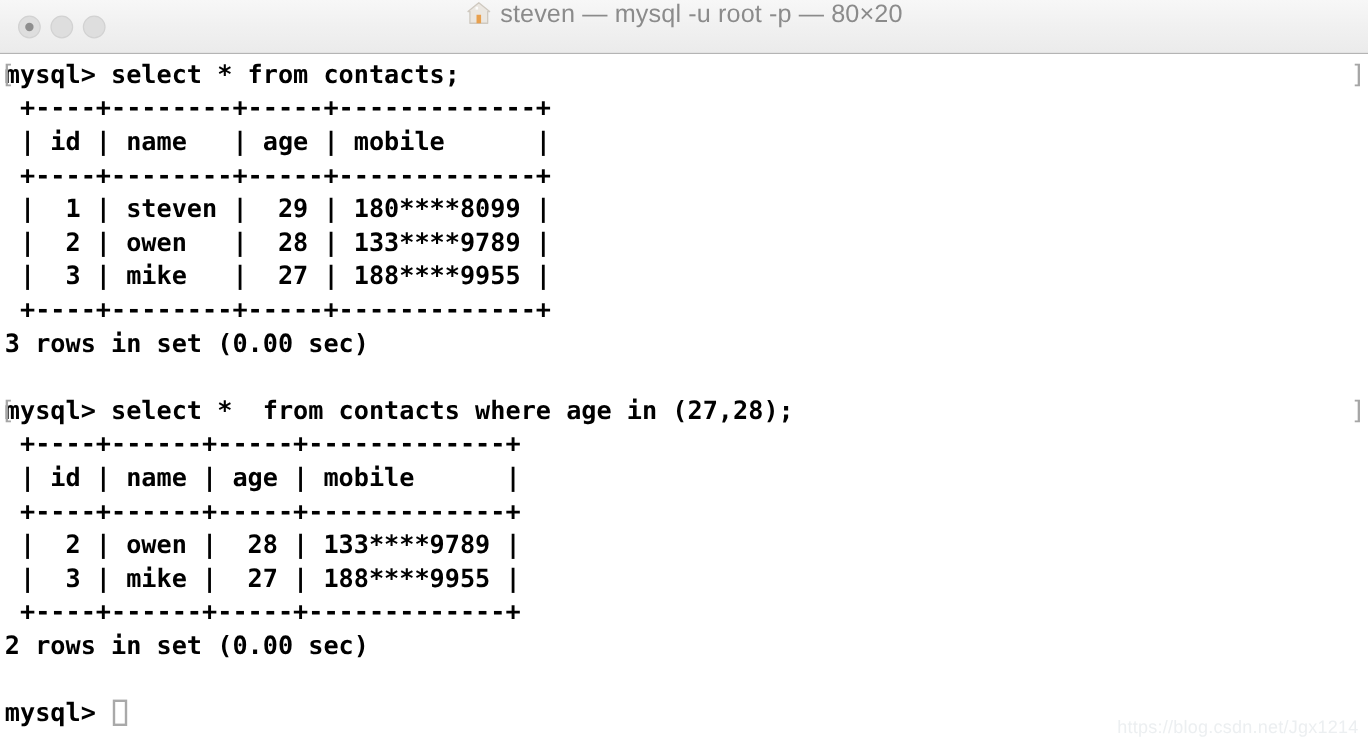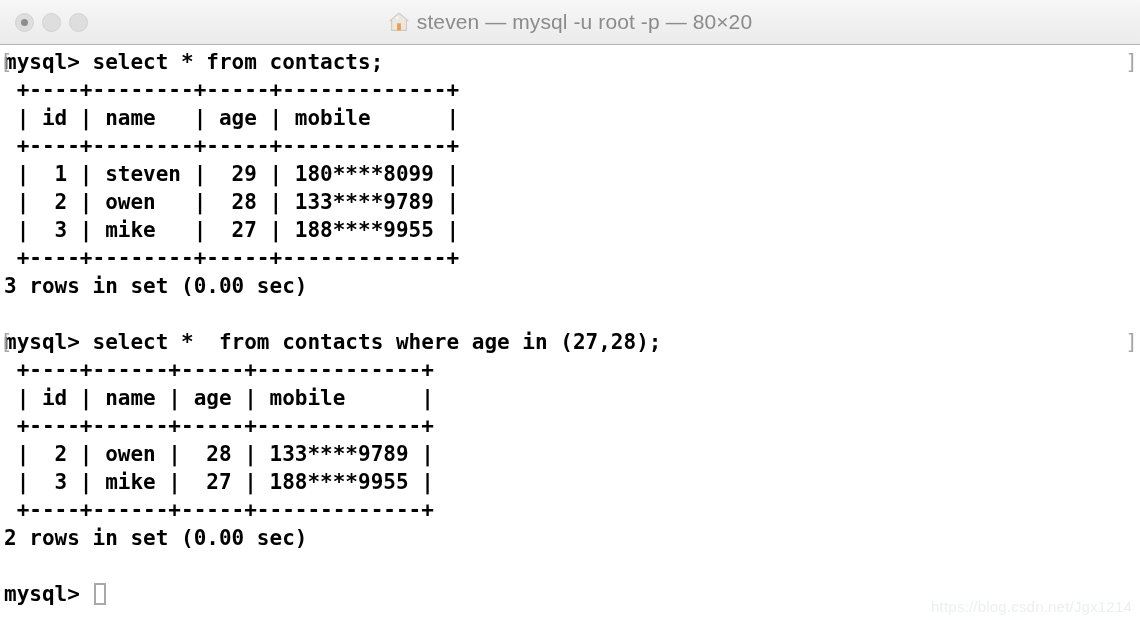--- a/index.html
+++ b/index.html
@@ -45,21 +45,21 @@
   }
   .light .dot {
     width: 7px; height: 7px;
     border-radius: 50%;
     background: #8e8e8e;
   }
   #title-wrap {
     position: absolute;
     left: 0; right: 0; top: 0; bottom: 0;
     display: flex;
-    align-items: center;
+    align-items: flex-start;
     justify-content: center;
     gap: 7px;
     pointer-events: none;
   }
   #house-icon { display: block; }
   #title-text {
     font-family: "Liberation Sans", sans-serif;
     font-size: 21px;
     color: #8b8b8b;
     letter-spacing: 0.1px;

